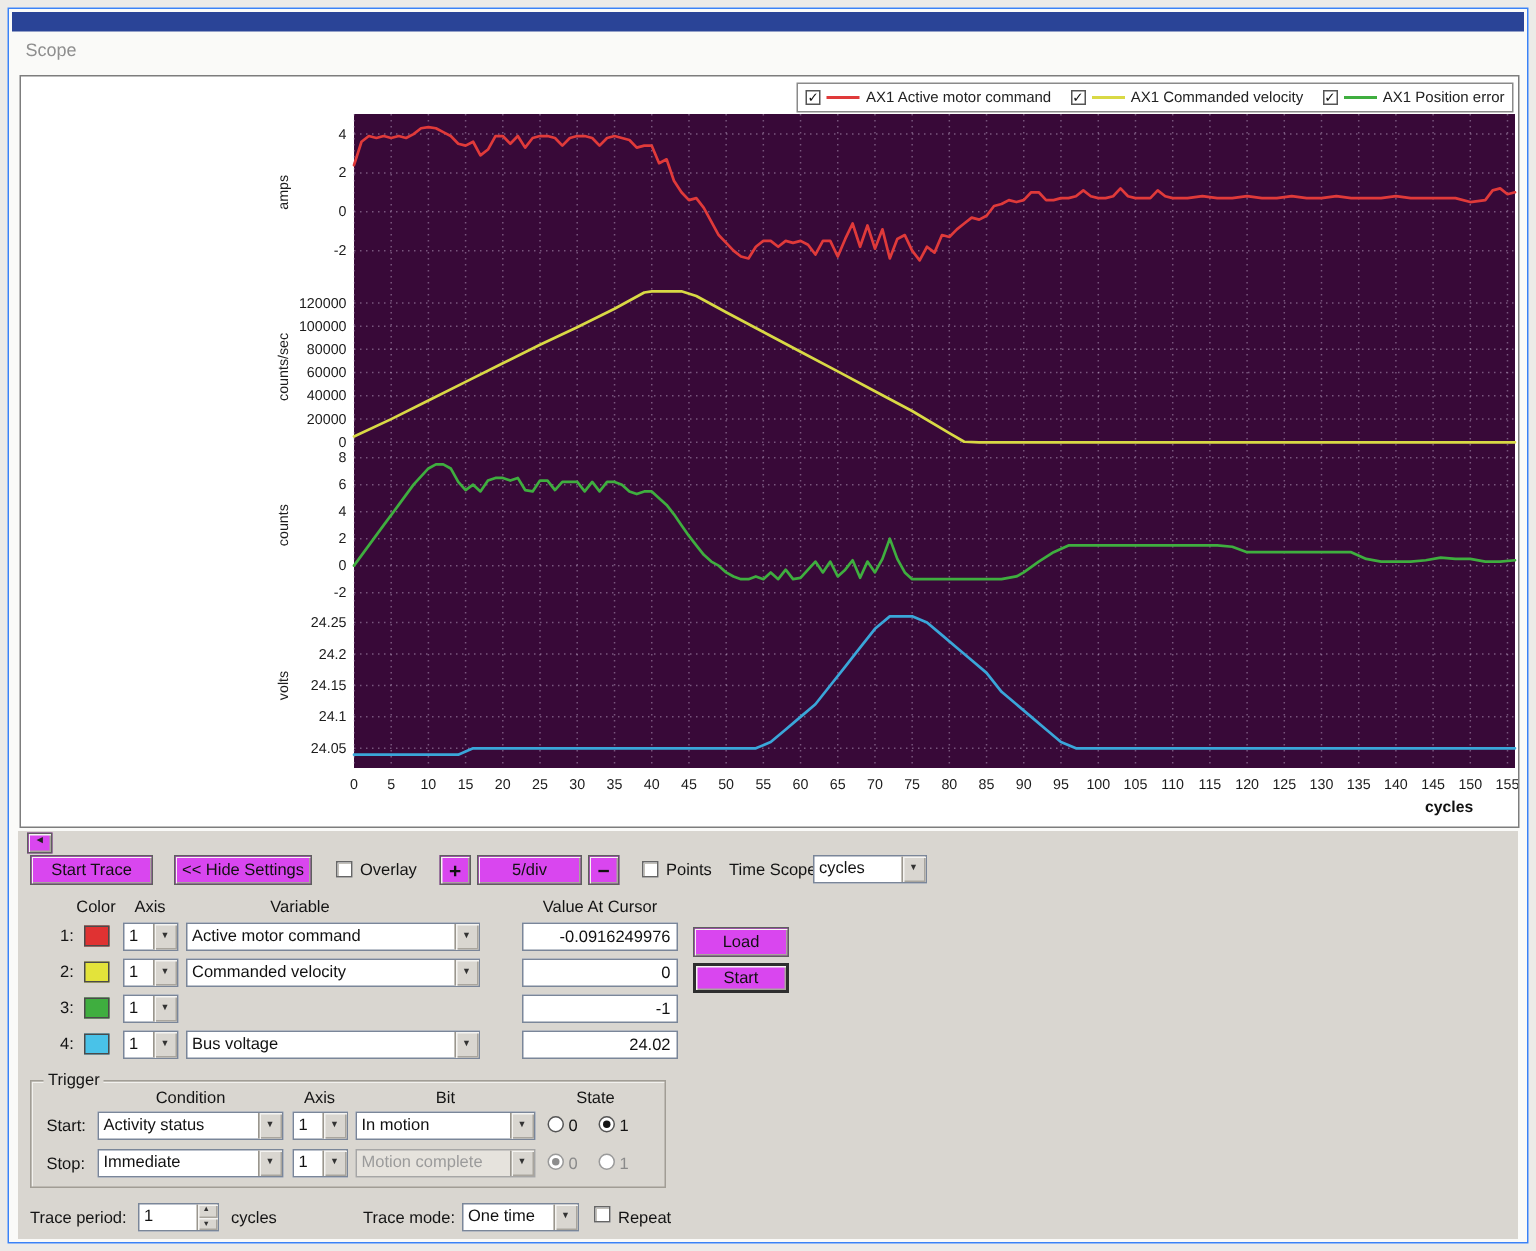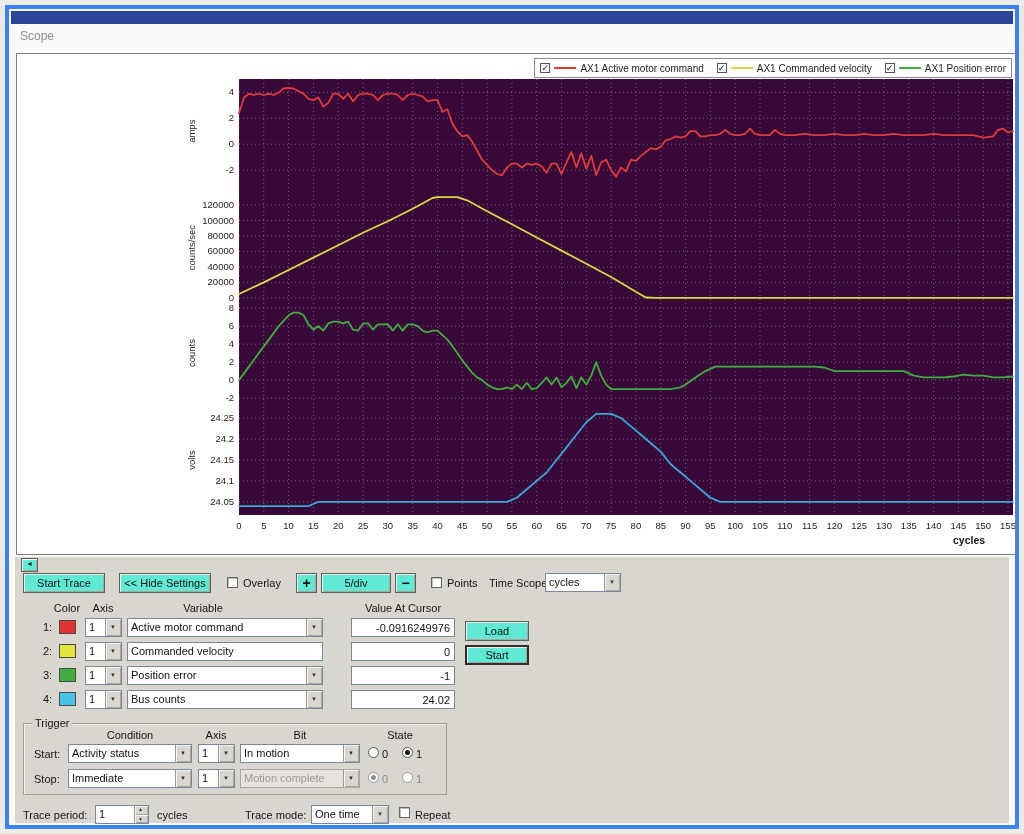--- a/index.html
+++ b/index.html
@@ -1,29 +1,29 @@
 <!DOCTYPE html>
 <html><head>
 <meta charset="utf-8">
 <style>
   *{margin:0;padding:0;box-sizing:border-box;}
   html,body{width:1024px;height:834px;}
   body{background:#ecebe8;font-family:"Liberation Sans",sans-serif;position:relative;overflow:hidden;}
-  .window{position:absolute;left:5px;top:5px;width:1014px;height:824px;background:#fafaf8;border:4px solid #3b82f6;}
+  .window{position:absolute;left:5px;top:5px;width:1014px;height:824px;background:#fafaf8;border:1px solid #3b82f6;}
   .titlebar{position:absolute;left:2px;right:2px;top:2px;height:13px;background:#2a4497;}
   .caption{position:absolute;left:11px;top:20px;font-size:12px;color:#8f8f8f;}
   .chart-panel{position:absolute;left:7px;top:44px;width:1000px;height:502px;background:#ffffff;border:1px solid #7d7d7d;}
   #chart-host{position:absolute;left:0;top:0;width:998px;height:500px;}
   .legend{position:absolute;top:4px;right:3px;height:20px;display:flex;align-items:center;gap:13px;border:1px solid #8a8a8a;background:#ffffff;padding:0 5px;}
   .legend-entry{display:flex;align-items:center;gap:4px;font-size:10px;color:#222;white-space:nowrap;}
   .cb{width:10px;height:10px;border:1px solid #555;background:#fff;position:relative;}
   .cb.checked::after{content:"\2713";position:absolute;left:0px;top:-1px;font-size:9px;color:#111;}
   .legend-line{width:22px;height:2px;display:inline-block;}
   .settings{position:absolute;left:6px;top:548px;right:6px;bottom:2px;background:#d9d6d0;}
-  .btn{position:absolute;background:#5eead4;border:1px solid #5f5f5f;box-shadow:inset 1px 1px 0 #f5f4f1,inset -1px -1px 0 #a9a59d;font-size:11px;color:#111;display:flex;align-items:center;justify-content:center;cursor:default;white-space:nowrap;}
+  .btn{position:absolute;background:#d946ef;border:1px solid #5f5f5f;box-shadow:inset 1px 1px 0 #f5f4f1,inset -1px -1px 0 #a9a59d;font-size:11px;color:#111;display:flex;align-items:center;justify-content:center;cursor:default;white-space:nowrap;}
   .btn-default{border:2px solid #2e2e2e;}
   .sym{font-weight:bold;font-size:14px;}
   .combo{position:absolute;height:19px;background:#fff;border:1px solid #7a8699;display:flex;align-items:stretch;font-size:11px;color:#111;}
   .combo .txt{flex:1;padding:2px 3px 0 3px;white-space:nowrap;overflow:hidden;}
   .combo .arrow{width:16px;background:#d9d6d0;border-left:1px solid #9a968e;box-shadow:inset 1px 1px 0 #f5f4f1,inset -1px -1px 0 #a9a59d;position:relative;}
   .combo .arrow::after{content:"\25BC";position:absolute;left:4px;top:5px;font-size:6px;color:#333;}
   .combo.disabled{background:#e6e3dd;border-color:#a6a6a6;}
   .combo.disabled .txt{color:#9b9b9b;}
   .valuebox{position:absolute;height:19px;background:#fff;border:1px solid #7a8699;font-size:11px;color:#111;display:flex;align-items:center;justify-content:flex-end;padding:0 4px;}
   .lbl{position:absolute;font-size:11px;color:#141414;white-space:nowrap;}
@@ -231,46 +231,42 @@
         <span class="arrow"></span>
       </div>
     <div class="valuebox" style="left:336px;top:61px;width:104px;">-0.0916249976</div>
 
     <span class="lbl" style="left:28px;top:88px;">2:</span>
     <span class="swatch" style="left: 44px; top: 87px; background: rgb(227, 227, 58);"></span>
     <div class="combo" style="left:70px;top:85px;width:37px;">
         <span class="txt">1</span>
         <span class="arrow"></span>
       </div>
-    <div class="combo" style="left:112px;top:85px;width:196px;flex-direction:column;">
+    <div class="combo" style="left:112px;top:85px;width:196px;">
         <span class="txt">Commanded velocity</span>
         <span class="arrow"></span>
       </div>
     <div class="valuebox" style="left:336px;top:85px;width:104px;">0</div>
 
     <span class="lbl" style="left:28px;top:112px;">3:</span>
     <span class="swatch" style="left: 44px; top: 111px; background: rgb(63, 174, 63);"></span>
     <div class="combo" style="left:70px;top:109px;width:37px;">
         <span class="txt">1</span>
         <span class="arrow"></span>
       </div>
-    <div class="combo" style="left:112px;top:109px;width:196px;">
-        <span class="txt">Position error</span>
-        <span class="arrow"></span>
-      </div>
     <div class="valuebox" style="left:336px;top:109px;width:104px;">-1</div>
 
     <span class="lbl" style="left:28px;top:136px;">4:</span>
     <span class="swatch" style="left: 44px; top: 135px; background: rgb(73, 194, 232);"></span>
     <div class="combo" style="left:70px;top:133px;width:37px;">
         <span class="txt">1</span>
         <span class="arrow"></span>
       </div>
     <div class="combo" style="left:112px;top:133px;width:196px;">
-        <span class="txt">Bus counts</span>
+        <span class="txt">Bus voltage</span>
         <span class="arrow"></span>
       </div>
     <div class="valuebox" style="left:336px;top:133px;width:104px;">24.02</div>
 
     <div class="btn" style="left:450px;top:64px;width:64px;height:20px;">Load</div>
     <div class="btn btn-default" style="left:450px;top:88px;width:64px;height:20px;">Start</div>
 
     <div class="fieldset" style="left:8px;top:166px;width:424px;height:72px;">
       <span class="flegend">Trigger</span>
       <span class="hdr" style="left:106px;top:5px;">Condition</span>

